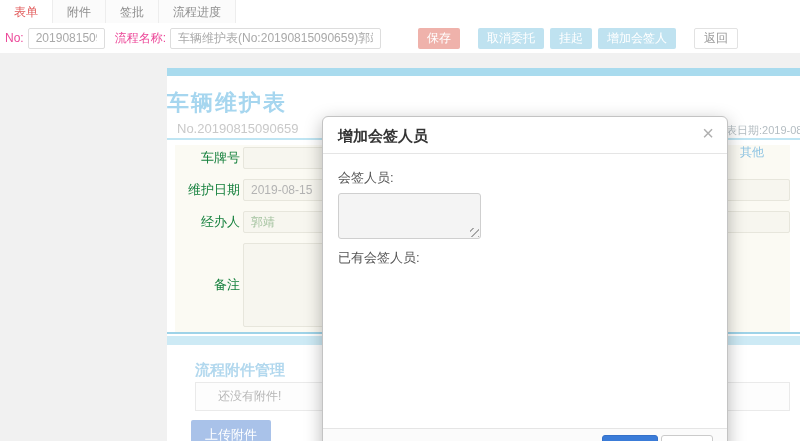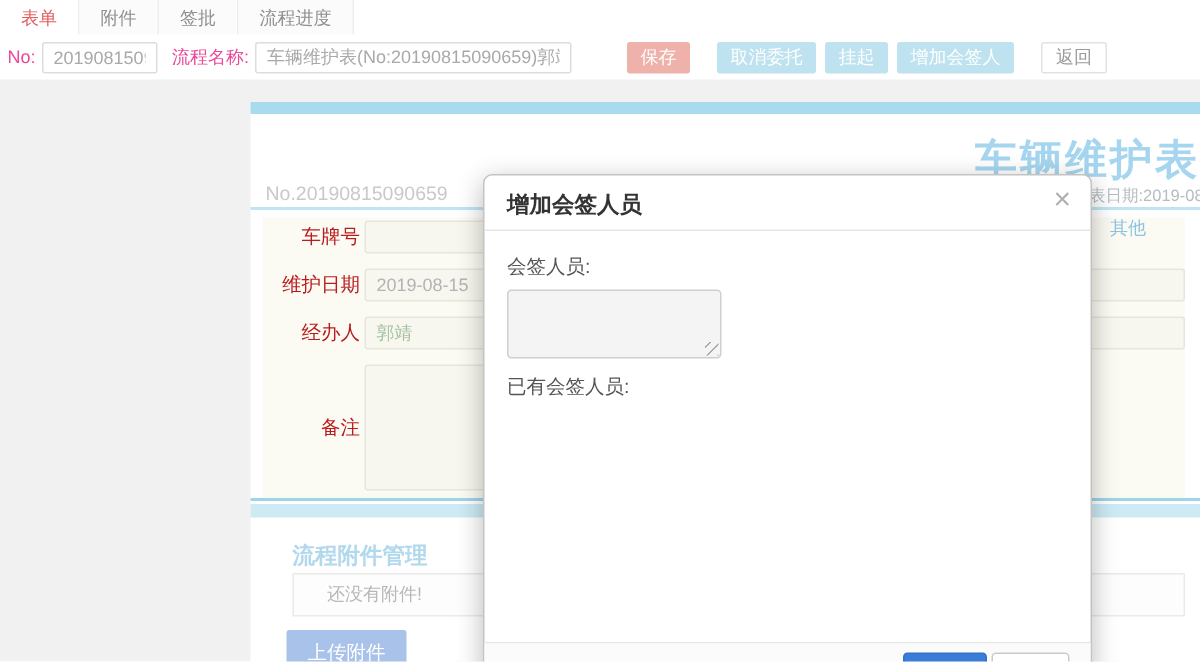--- a/index.html
+++ b/index.html
@@ -45,33 +45,33 @@
   .content {
     position:absolute; top:53px; left:0; right:0; bottom:0;
     background:#f1f1f1;
   }
   .panel {
     position:absolute; left:167px; top:15px; width:700px; height:373px;
     background:#fff;
   }
   .bluebar { height:8px; background:#a9dbee; }
   .form-title {
-    margin-top:12px; text-align:right; width:633px;
-    font-size:28px; font-weight:bold; color:#a6d6ef; letter-spacing:2px;
+    margin-top:12px; text-align:left; width:633px;
+    font-size:22px; font-weight:bold; color:#a6d6ef; letter-spacing:2px;
   }
   .no-text { position:absolute; left:10px; top:53px; font-size:13px; color:#c9c9c9; }
   .date-text { position:absolute; left:548px; top:55px; font-size:11px; color:#b4bdc2; white-space:nowrap; }
   .meta-border { position:absolute; top:70px; left:0; width:633px; height:2px; background:#bfe5f3; }
   .form-box {
     position:absolute; top:77px; left:8px; width:615px; height:188px;
     background:#fbfaf3;
   }
   .f-label {
     position:absolute; left:0; width:65px; text-align:right;
-    font-size:13px; color:#b91c1c; line-height:22px; white-space:nowrap;
+    font-size:13px; color:#15803d; line-height:22px; white-space:nowrap;
   }
   .f-input {
     position:absolute; left:68px; width:215px; height:22px;
     background:#f7f6ef; border:1px solid #e7e6dc; border-radius:2px;
     font-size:12px; color:#b3b3b3; padding:0 7px; font-family:inherit;
   }
   .f-input.green { color:#a5c3a0; }
   .f-textarea {
     position:absolute; left:68px; top:98px; width:215px; height:84px;
     background:#f7f6ef; border:1px solid #e7e6dc; border-radius:2px;

